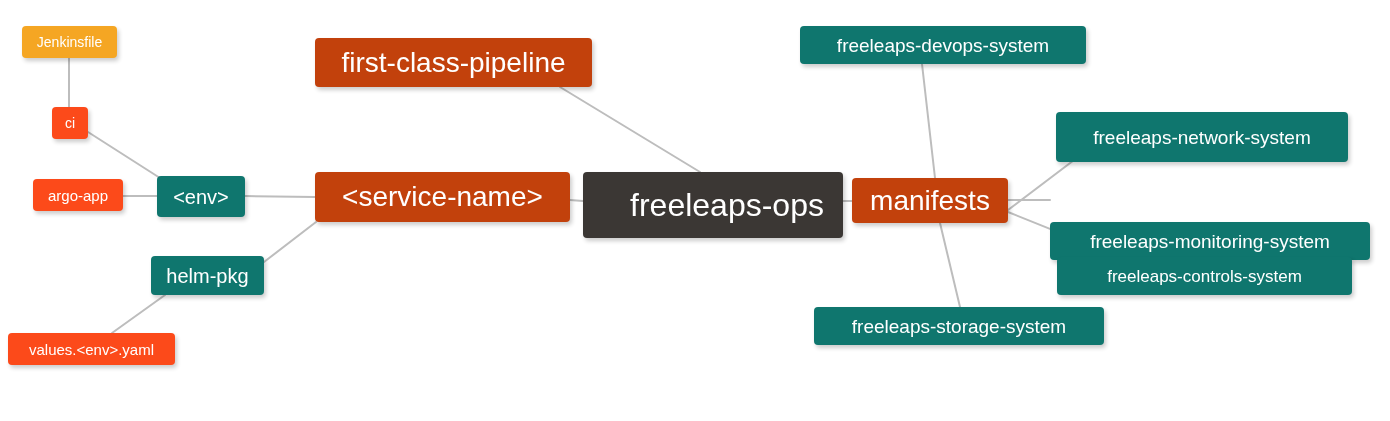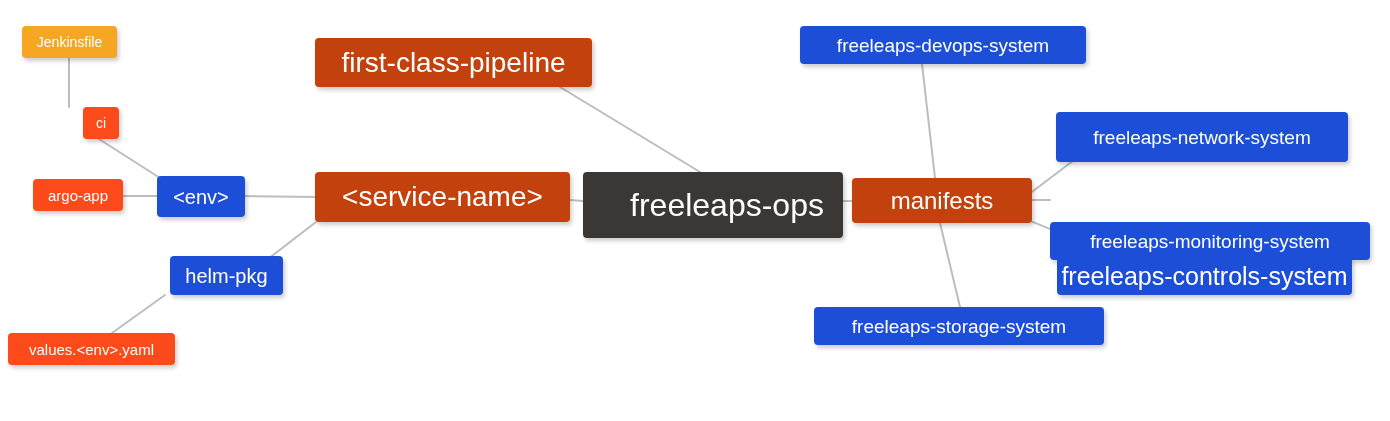--- a/index.html
+++ b/index.html
@@ -33,21 +33,21 @@
     border-radius: 4px;
     color: #ffffff;
     white-space: nowrap;
     line-height: 1;
     text-align: center;
     box-shadow: 2px 3px 4px rgba(0,0,0,0.20);
     -webkit-font-smoothing: antialiased;
   }
   .n-root   { background: #3b3734; }
   .n-blue   { background: #c2410c; }
-  .n-green  { background: #1d4ed8; }
+  .n-green  { background: #0f766e; }
   .n-red    { background: #fc4a1a; }
   .n-orange { background: #f5a623; }
 </style>
 </head>
 <body>
 
 <div id="canvas">
   <svg id="edges" viewBox="0 0 1390 421" preserveAspectRatio="none">
       <line x1="69" y1="58" x2="69" y2="107" stroke="#bdbdbd" stroke-width="2" stroke-linecap="round"></line>
       <line x1="88" y1="132" x2="160" y2="178" stroke="#bdbdbd" stroke-width="2" stroke-linecap="round"></line>
@@ -59,28 +59,28 @@
       <line x1="560" y1="87" x2="700" y2="172" stroke="#bdbdbd" stroke-width="2" stroke-linecap="round"></line>
       <line x1="843" y1="201" x2="852" y2="201" stroke="#bdbdbd" stroke-width="2" stroke-linecap="round"></line>
       <line x1="935" y1="178" x2="922" y2="64" stroke="#bdbdbd" stroke-width="2" stroke-linecap="round"></line>
       <line x1="1008" y1="210" x2="1086" y2="151" stroke="#bdbdbd" stroke-width="2" stroke-linecap="round"></line>
       <line x1="1008" y1="200" x2="1050" y2="200" stroke="#bdbdbd" stroke-width="2" stroke-linecap="round"></line>
       <line x1="1008" y1="212" x2="1120" y2="257" stroke="#bdbdbd" stroke-width="2" stroke-linecap="round"></line>
       <line x1="940" y1="223" x2="960" y2="307" stroke="#bdbdbd" stroke-width="2" stroke-linecap="round"></line>
     </svg>
   <div id="node-layer">
       <div class="node n-orange" style="left: 22px; top: 26px; width: 95px; height: 32px; font-size: 14px;">Jenkinsfile</div>
-      <div class="node n-red" style="left: 52px; top: 107px; width: 36px; height: 32px; font-size: 14px; margin-left: 31px;">ci</div>
+      <div class="node n-red" style="left: 52px; top: 107px; width: 36px; height: 32px; font-size: 14px;">ci</div>
       <div class="node n-red" style="left: 33px; top: 179px; width: 90px; height: 32px; font-size: 15px; text-align: center;">argo-app</div>
       <div class="node n-green" style="left: 157px; top: 176px; width: 88px; height: 41px; font-size: 20px;">&lt;env&gt;</div>
-      <div class="node n-green" style="left: 151px; top: 256px; width: 113px; height: 39px; font-size: 20px; margin-left: 19px;">helm-pkg</div>
+      <div class="node n-green" style="left: 151px; top: 256px; width: 113px; height: 39px; font-size: 20px;">helm-pkg</div>
       <div class="node n-red" style="left: 8px; top: 333px; width: 167px; height: 32px; font-size: 15px;">values.&lt;env&gt;.yaml</div>
       <div class="node n-blue" style="left: 315px; top: 38px; width: 277px; height: 49px; font-size: 28px;">first-class-pipeline</div>
       <div class="node n-blue" style="left: 315px; top: 172px; width: 255px; height: 50px; font-size: 28px;">&lt;service-name&gt;</div>
       <div class="node n-root" style="left: 583px; top: 172px; width: 260px; height: 66px; font-size: 32px; padding-left: 28px;">freeleaps-ops</div>
-      <div class="node n-blue" style="left: 852px; top: 178px; width: 180px; height: 45px; font-size: 24px;">manifests</div>
+      <div class="node n-blue" style="left: 852px; top: 178px; width: 156px; height: 45px; font-size: 28px;">manifests</div>
       <div class="node n-green" style="left: 800px; top: 26px; width: 286px; height: 38px; font-size: 19px;">freeleaps-devops-system</div>
       <div class="node n-green" style="left: 1056px; top: 112px; width: 292px; height: 50px; font-size: 19px;">freeleaps-network-system</div>
       <div class="node n-green" style="left: 1050px; top: 188px; width: 320px; height: 38px; font-size: 19px; margin-top: 34px;">freeleaps-monitoring-system</div>
-      <div class="node n-green" style="left: 1057px; top: 257px; width: 295px; height: 38px; font-size: 25px;">freeleaps-controls-system</div>
+      <div class="node n-green" style="left: 1057px; top: 257px; width: 295px; height: 38px; font-size: 17px;">freeleaps-controls-system</div>
       <div class="node n-green" style="left: 814px; top: 307px; width: 290px; height: 38px; font-size: 19px;">freeleaps-storage-system</div>
     </div>
 </div>
 
 </body></html>

